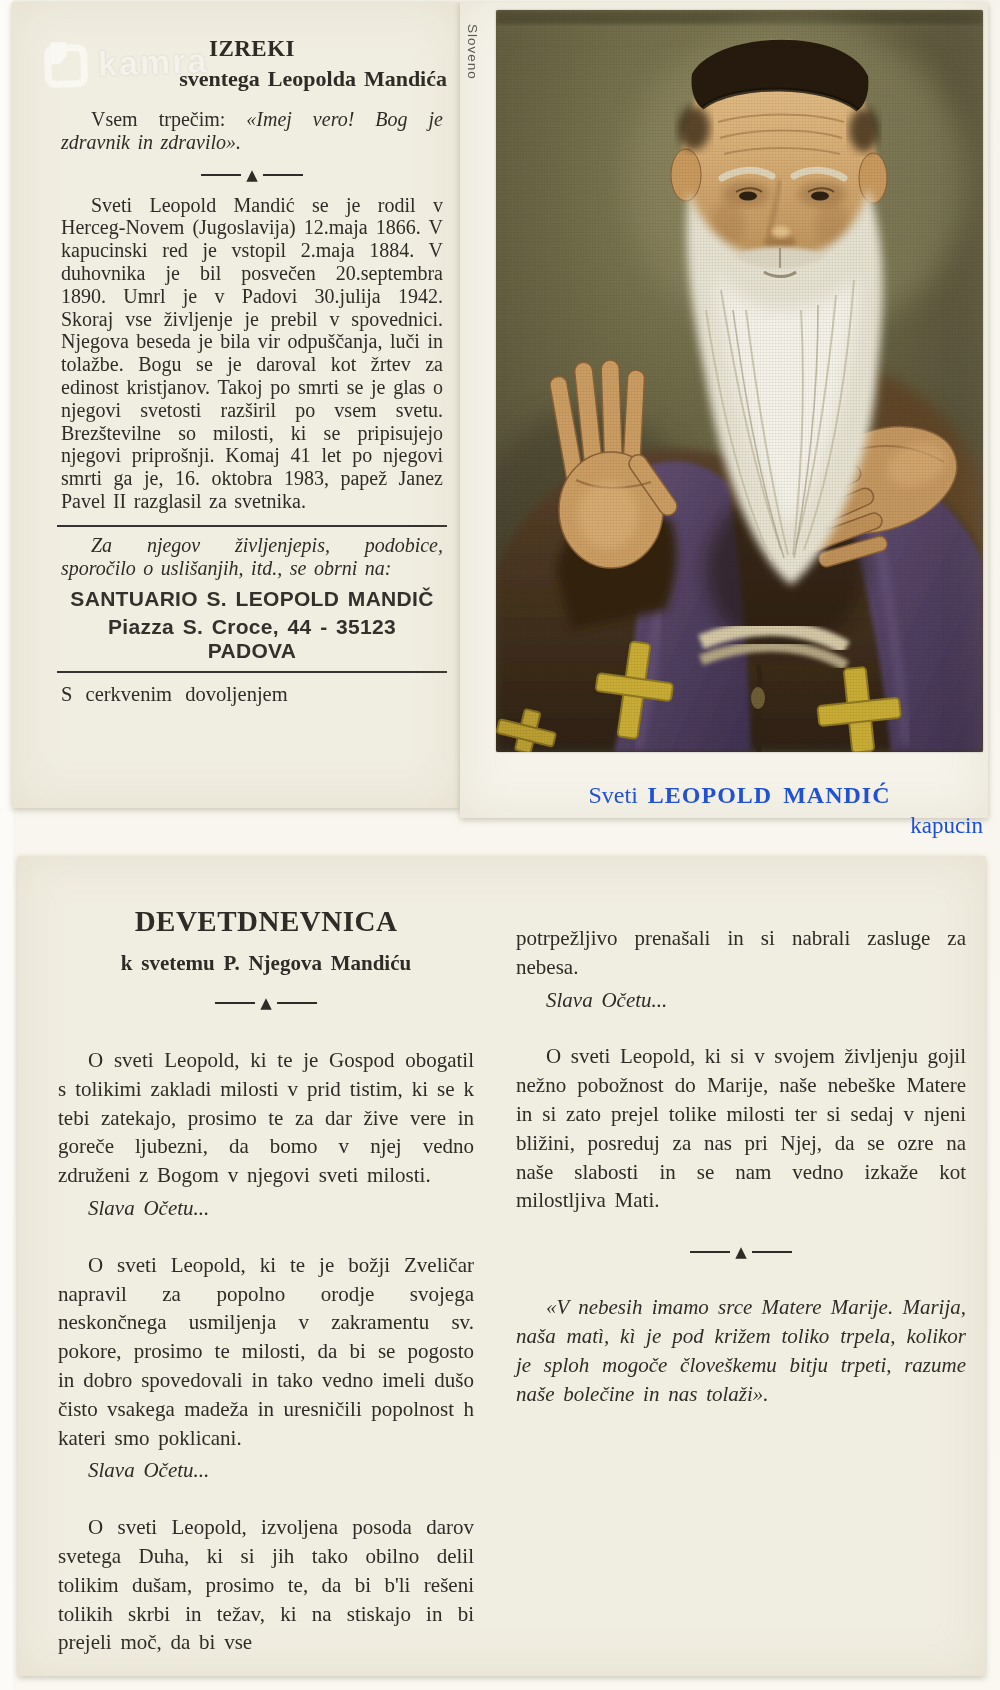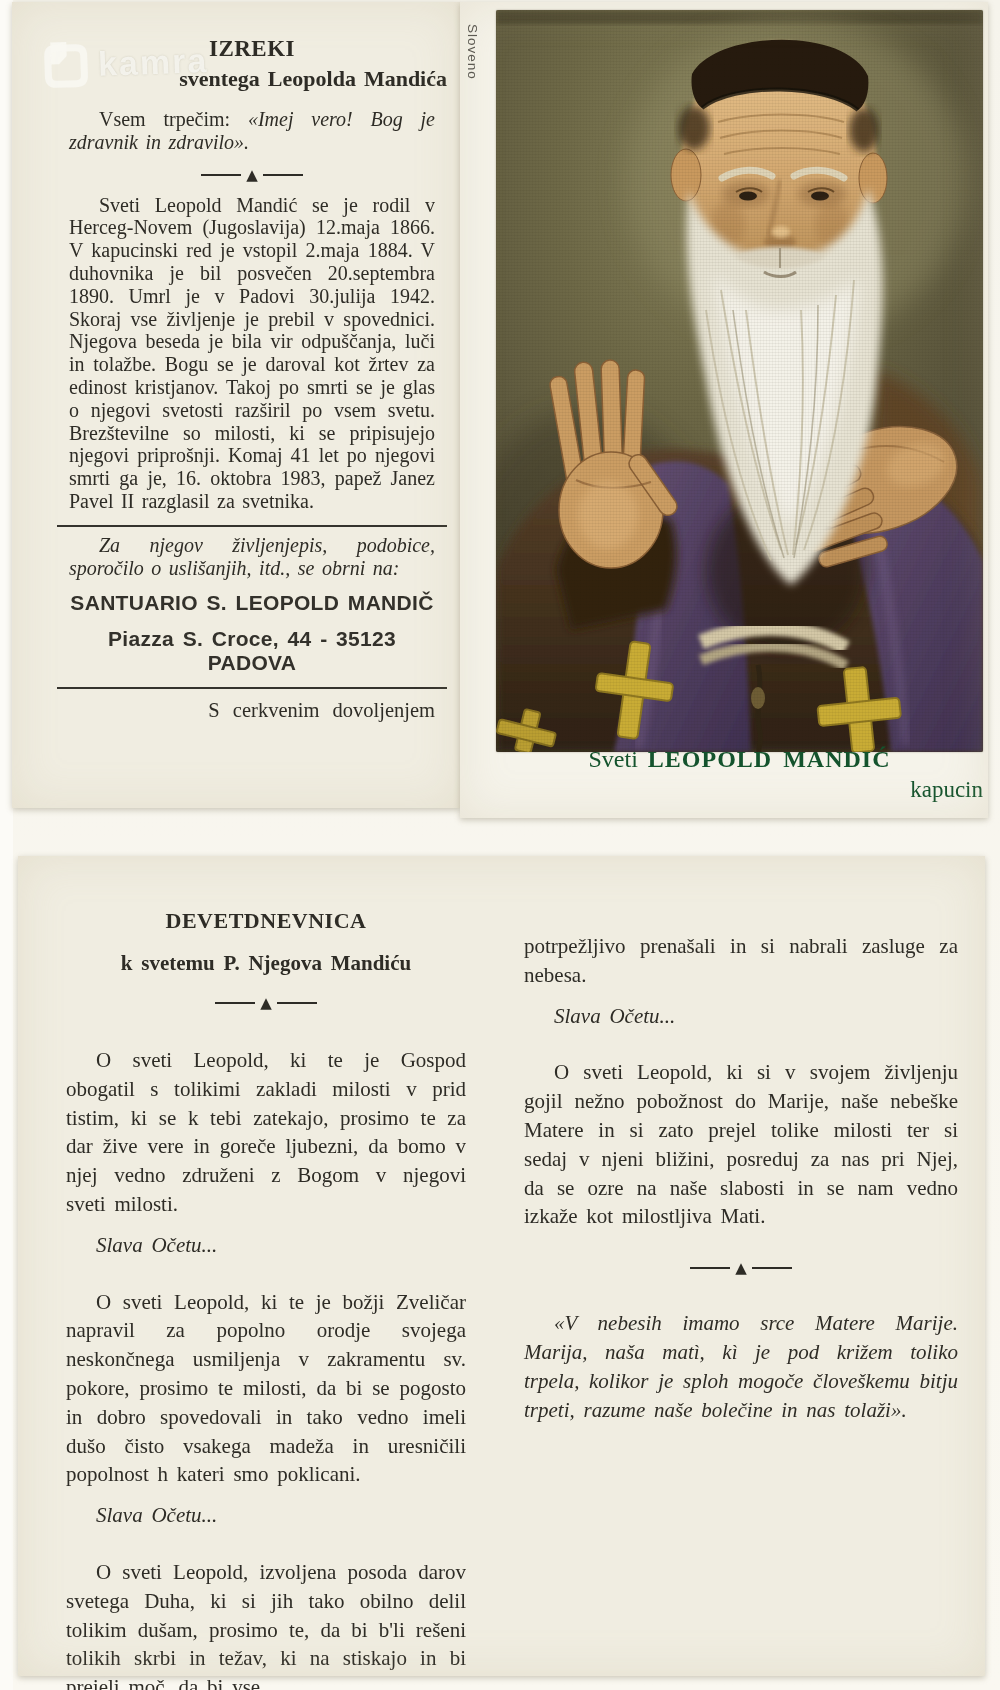--- a/index.html
+++ b/index.html
@@ -24,64 +24,64 @@
   .wm-text { font-family:"Liberation Sans", sans-serif; font-size:34px; font-weight:bold;
              color:rgba(253,253,250,.85); letter-spacing:2px;
              text-shadow:0 0 2px rgba(150,145,125,.55); }
 
   
   .fl-content { position:absolute; left:45px; right:13px; top:0;
                 font-size:20px; line-height:22.8px; word-spacing:2.5px; }
   .fl-content h1 { margin:34px 0 0; font-size:23px; line-height:26px; text-align:center;
                    font-weight:bold; letter-spacing:.5px; }
   .fl-content h2 { margin:3px 0 0; font-size:22px; line-height:27px; text-align:right; font-weight:bold; }
-  p { margin:12px; }
+  p { margin:4px; }
   .just   { text-align:justify; }
   .indent { text-indent:30px; }
   .it     { font-style:italic; }
   .saying1 { margin-top:16px; }
   .saying2 { margin-top:9px; }
   .bio     { margin-top:12px; }
   .divider { display:flex; align-items:center; justify-content:center; gap:5px; }
   .divider.d-front { margin-top:14px; }
   .dline { width:40px; height:2px; background:#2e2c26; }
   .tri   { font-size:15px; line-height:14px; font-family:"DejaVu Sans", sans-serif; }
   .rule  { height:2px; background:#35332d; }
   .rule.r1 { margin-top:12px; }
   .rule.r2 { margin-top:8px; }
   .contact-note { margin-top:7px; }
   .contact-name, .contact-addr {
       font-family:"Liberation Sans", sans-serif; font-weight:bold;
       text-align:center; font-size:21px; line-height:24px; color:#33312b; letter-spacing:.3px; }
   .contact-name { margin-top:8px; }
   .contact-addr { margin-top:1px; }
-  .imprimatur { margin-top:10px; text-align:right; font-size:20.5px; word-spacing:8px; }
+  .imprimatur { margin-top:10px; text-align:left; font-size:20.5px; word-spacing:8px; }
 
   
   .edge-label { position:absolute; left:5px; top:22px; writing-mode:vertical-rl;
                 font-family:"Liberation Sans", sans-serif; font-size:13.5px; color:#55534e;
                 letter-spacing:1px; }
   .photo { position:absolute; left:36px; top:8px; width:487px; height:742px;
            box-shadow:inset 0 0 8px rgba(35,28,10,.55), 0 0 2px rgba(60,50,30,.4);
            border-radius:2px; overflow:hidden; }
   .photo svg { display:block; }
   .photo-texture { position:absolute; inset:0; pointer-events:none;
       background:
         repeating-linear-gradient(0deg,  rgba(30,25,10,.055) 0 1px, transparent 1px 3px),
         repeating-linear-gradient(90deg, rgba(30,25,10,.04)  0 1px, transparent 1px 3px); }
-  .caption { position:absolute; left:36px; width:487px; top:742px; text-align:center; color:#14532d; }
+  .caption { position:absolute; left:36px; width:487px; top:778px; text-align:center; color:#1d4ed8; }
   .caption-line1 { font-size:24px; line-height:31px; word-spacing:4px; }
   .caption-line1 b { letter-spacing:1px; }
   .caption-line2 { font-size:23px; line-height:29px;text-align:right; }
 
   
   .back-col { position:absolute; font-size:21px; line-height:28.8px; word-spacing:3.5px; }
   .back-col.left  { left:36px;  top:44px; width:424px; }
   .back-col.right { left:494px; top:64px; width:458px; }
-  .back-col h1 { margin:8px 0 16px; font-size:22px; line-height:26px; text-align:center;
+  .back-col h1 { margin:8px 0 16px; font-size:29px; line-height:26px; text-align:center;
                  font-weight:bold; letter-spacing:.5px; }
   .back-col h2 { margin:3px 0 0; font-size:21px; line-height:26px; text-align:center; font-weight:bold; }
   .divider.d-back1 { margin-top:20px; }
   .divider.d-back2 { margin-top:30px; }
   .prayer { margin-top:28px; }
   .prayer.first { margin-top:36px; }
   .resp { margin-top:4px; font-style:italic; text-indent:30px; }
   .quote { margin-top:34px; }
   .attribution { margin-top:2px; text-align:right; padding-right:18px; word-spacing:5px; }
 </style>

